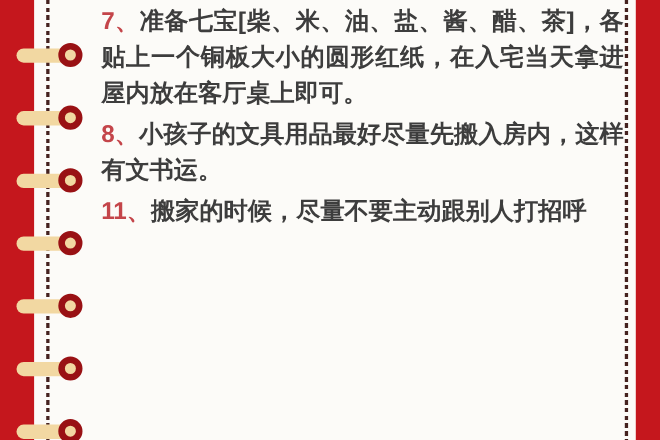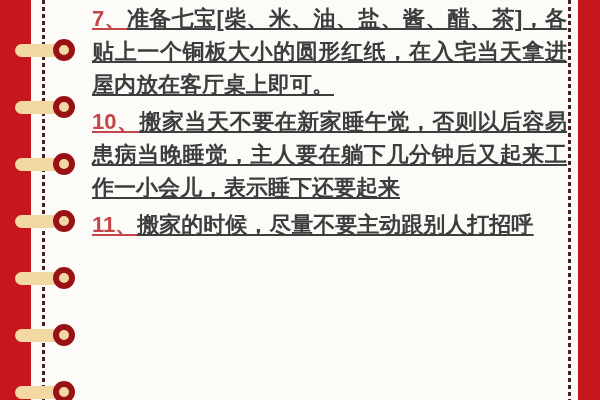--- a/index.html
+++ b/index.html
@@ -4,21 +4,21 @@
 <style>
   :root {
     --border-red: #c5171d;
     --dashed-line: #45221f;
     --pin-ring-red: #991114;
     --pin-bar-cream: #f2d8a2;
     --item-number-red: #c4454a;
     --body-text: #3d3d3d;
     --page-bg: #fcfbf8;
   }
-  * { margin: 0; padding: 0; box-sizing: border-box; text-decoration: underline; }
+  * { margin: 0; padding: 0; box-sizing: border-box; }
   html, body { width: 600px; height: 400px; }
   body {
     font-family: "Liberation Sans", "DejaVu Sans", sans-serif;
     background: var(--page-bg);
   }
   .page {
     position: relative;
     width: 600px;
     height: 400px;
     overflow: hidden;
@@ -122,17 +122,17 @@
       <div class="bar"></div>
       <div class="ring"></div>
     </div>
   <div class="pin" style="top:381px">
       <div class="bar"></div>
       <div class="ring"></div>
     </div>
 
   <div class="content">
     <p class="item"><span class="num">7、</span><span class="txt">准备七宝[柴、米、油、盐、酱、醋、茶]，各贴上一个铜板大小的圆形红纸，在入宅当天拿进屋内放在客厅桌上即可。</span></p>
-    <p class="item"><span class="num">10、</span><span class="txt">搬家当天不要在新家睡午觉，否则以后容易患病当晚睡觉，主人要在躺下几分钟后又起来工作一小会儿，表示睡下还要起来</span></p>
+    <p class="item"><span class="num">8、</span><span class="txt">小孩子的文具用品最好尽量先搬入房内，这样有文书运。</span></p>
     <p class="item"><span class="num">11、</span><span class="txt">搬家的时候，尽量不要主动跟别人打招呼</span></p>
   </div>
 
 </div>
 
 </body></html>

